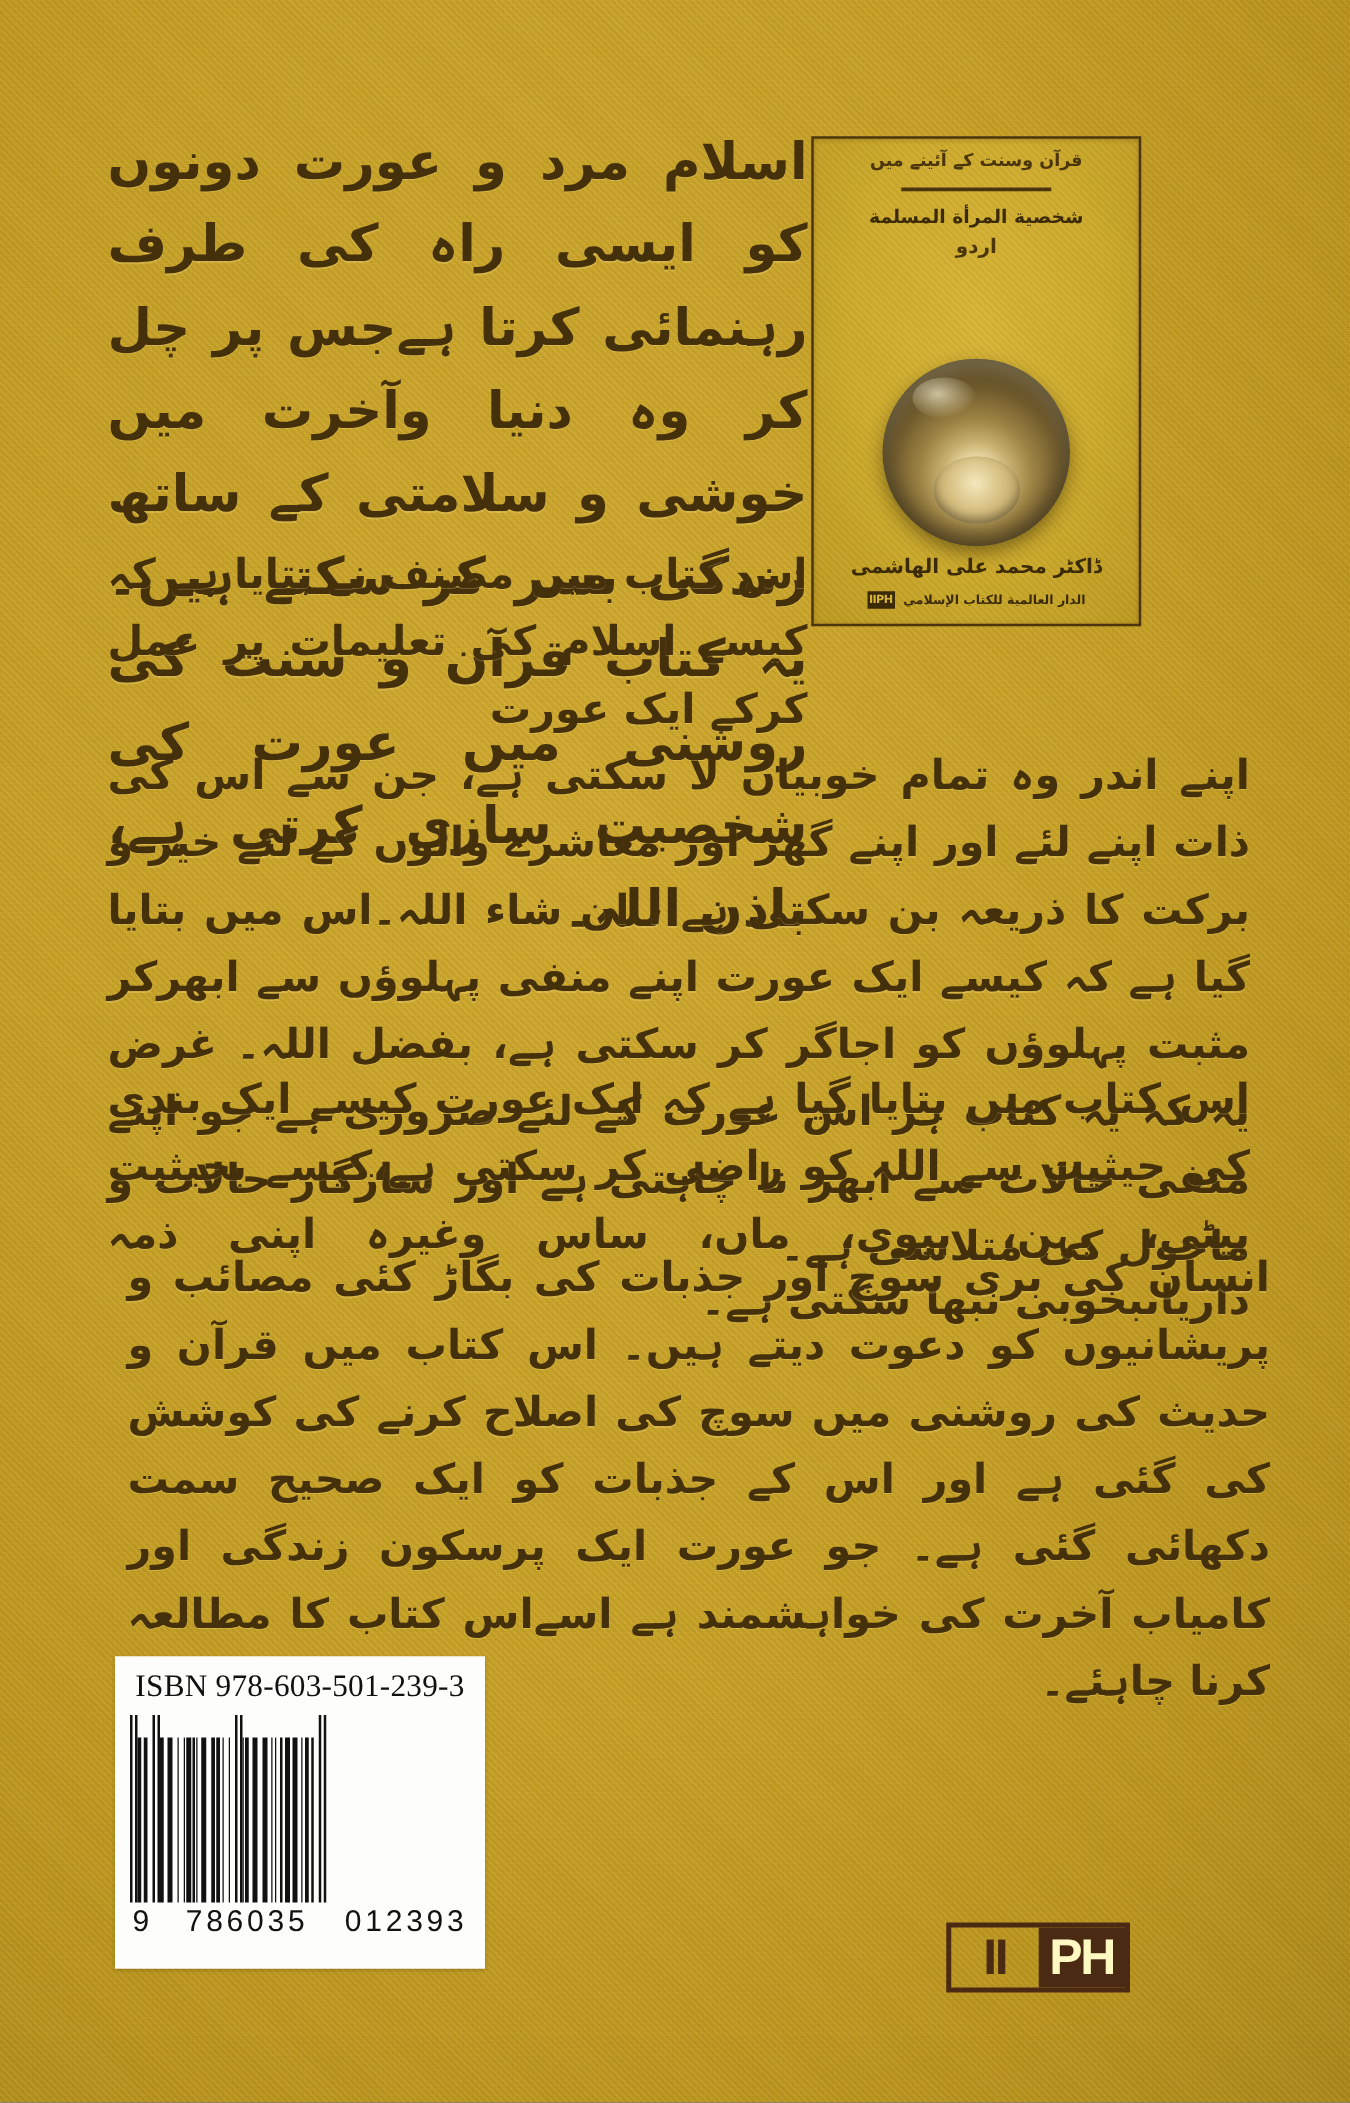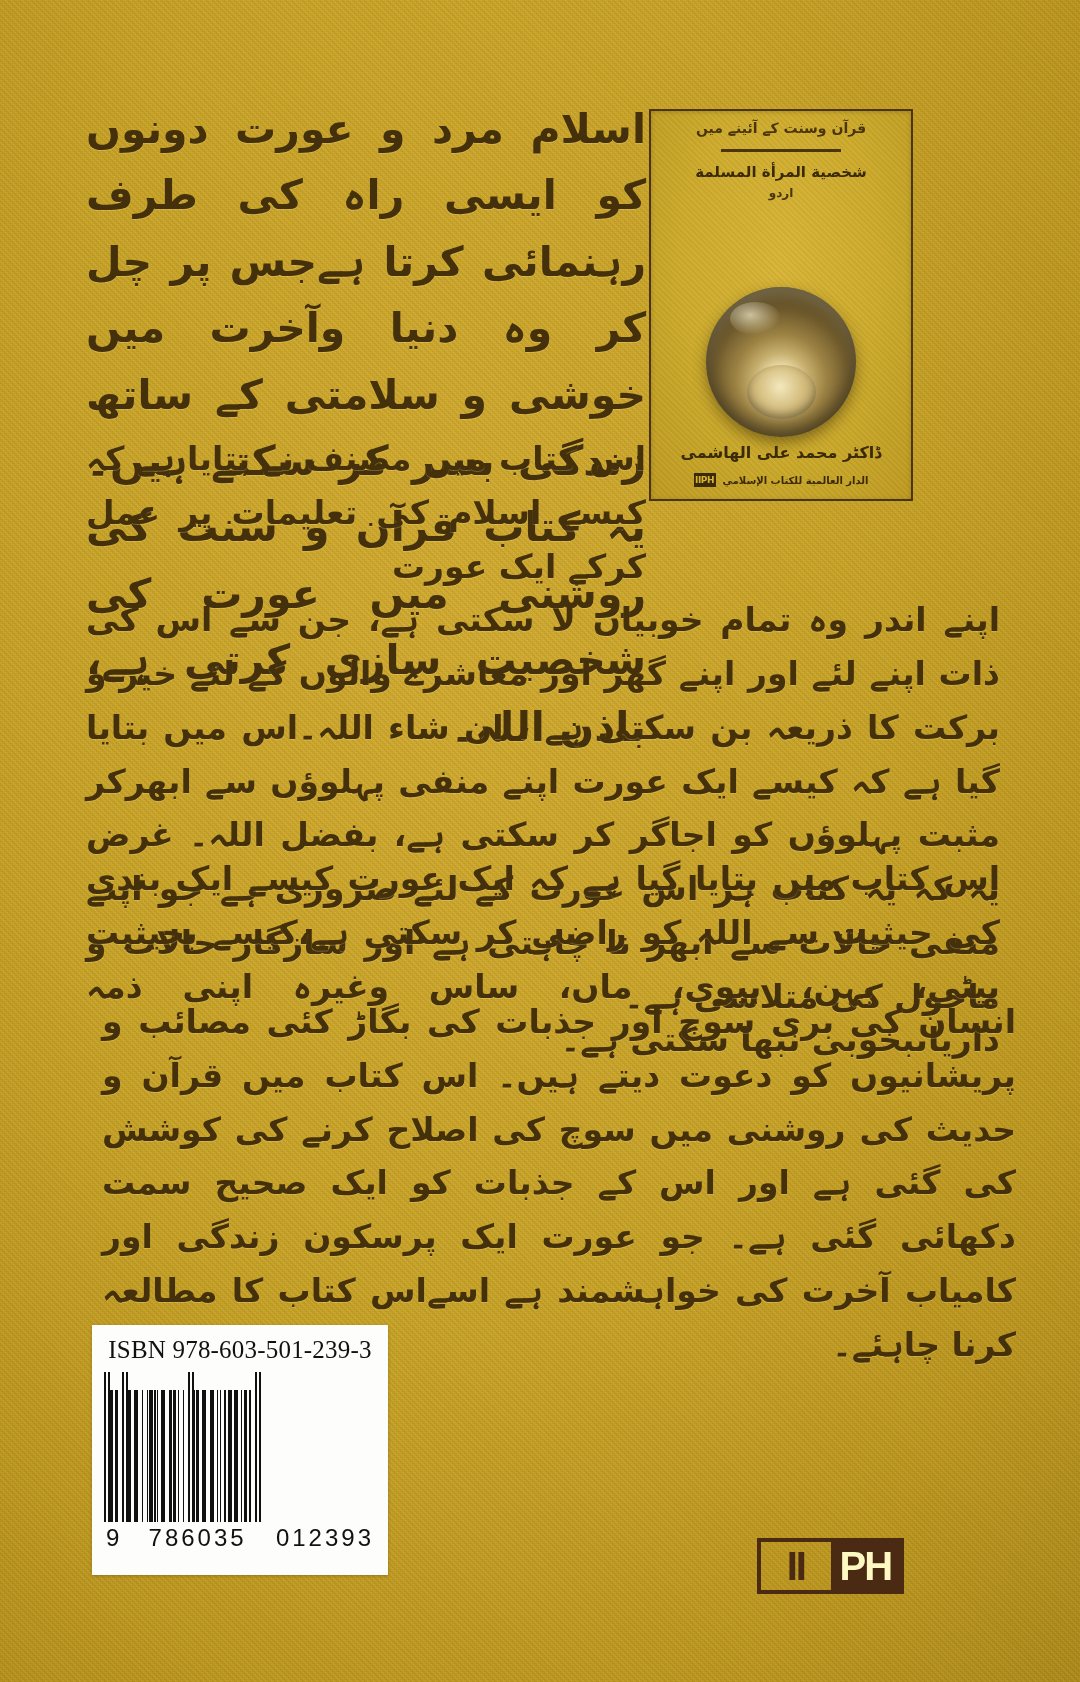--- a/index.html
+++ b/index.html
@@ -63,21 +63,21 @@
   }
   .thumb-rule{
     width:120px;height:3px;background:#4a350c;margin:13px auto 0;
   }
   .thumb-ar{
     margin-top:11px;text-align:center;direction:rtl;
     color:#3b2a07;font-size:15px;font-weight:700;letter-spacing:.5px;
   }
   .thumb-lang{
     margin-top:5px;text-align:center;direction:rtl;
-    color:#4a350c;font-size:12px;font-weight:600;
+    color:#4a350c;font-size:16px;font-weight:600;
   }
   .thumb-bowl{
     position:absolute;left:50%;top:176px;transform:translateX(-50%);
     width:150px;height:150px;border-radius:50%;
     background:
       radial-gradient(circle at 50% 62%, #e8d9a6 0 12%, #c9b271 22%, #9c8243 38%, #6f5a2c 58%, #4b3d1e 78%, #2e2512 100%);
     box-shadow:0 6px 14px rgba(40,28,5,.45), inset 0 -8px 18px rgba(0,0,0,.45), inset 0 8px 14px rgba(255,245,205,.28);
   }
   .thumb-bowl:after{
     content:"";position:absolute;left:27%;top:52%;width:46%;height:36%;

